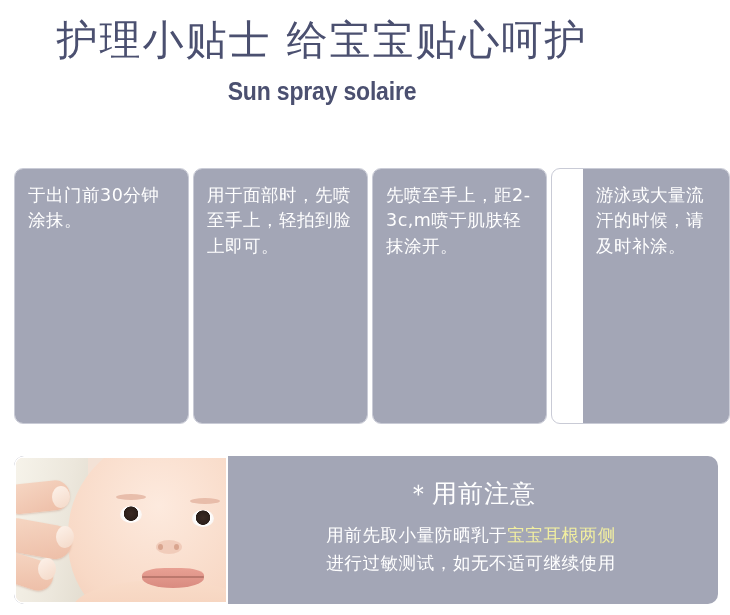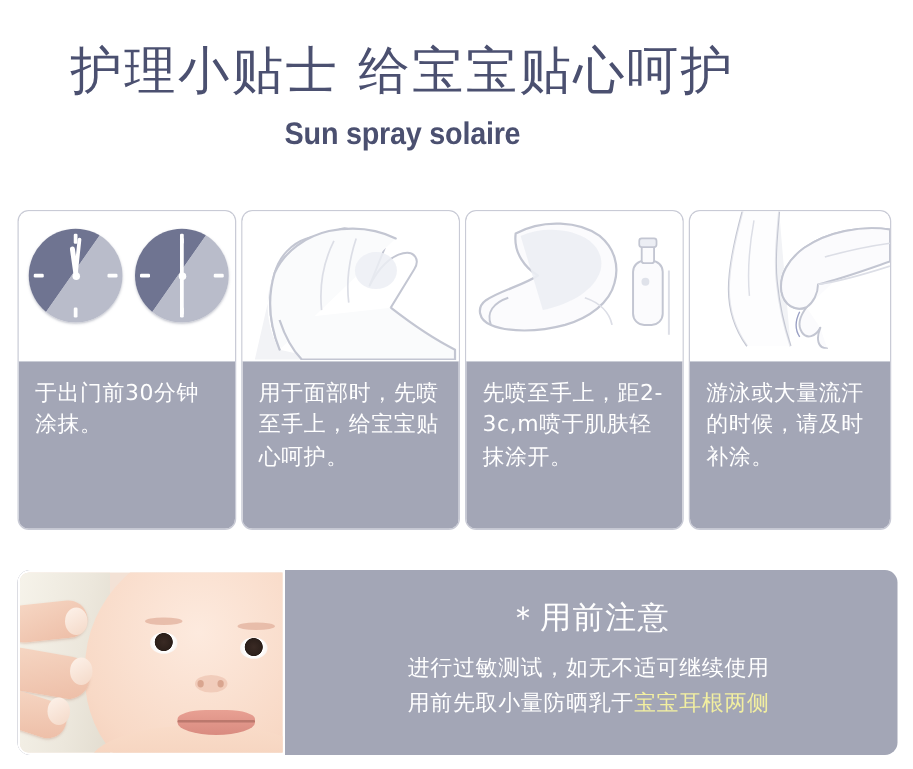--- a/index.html
+++ b/index.html
@@ -5,21 +5,21 @@
   * { margin:0; padding:0; box-sizing:border-box; }
   html,body { width:730px; height:615px; }
   body {
     background:#ffffff;
     font-family:"Liberation Sans","DejaVu Sans",sans-serif;
     overflow:hidden;
     position:relative;
   }
 
   
-  .header { width:644px; padding-top:32px; text-align:center; }
+  .header { width:644px; padding-top:16px; text-align:center; }
   .title {
     font-size:41px;
     line-height:1.2;
     color:#4b5070;
     letter-spacing:2px;
     font-weight:400;
     font-family:"DejaVu Sans","Liberation Sans",sans-serif;
   }
   .subtitle {
     margin-top:12px;
@@ -42,23 +42,23 @@
     gap:4px;
   }
   .step {
     width:175px;
     height:256px;
     border-radius:9px;
     border:1px solid #c9cbd6;
     background:#ffffff;
     overflow:hidden;
     display:flex;
-    flex-direction:column;
-  }
-  .step:last-child { width:162px; }
+    flex-direction:row;
+  }
+  .step:last-child { width:179px;gap:31px; }
   .step-art {
     height:120px;
     background:#ffffff;
     position:relative;
     overflow:hidden;
   }
   .step-caption {
     flex:1;
     background:#a3a6b6;
     color:#ffffff;
@@ -247,21 +247,21 @@
           <path d="M103 60 C110 46 120 36 130 34 C139 32 144 39 139 47 L120 78"></path>
           <path d="M26 50 C18 66 18 92 30 112 L66 120 L10 120 Z" fill="#f2f3f6" stroke="none"></path>
         </g>
         <path d="M30 112 C22 92 20 70 26 50 C34 32 52 20 70 16 C90 12 108 14 124 22" fill="#fafbfc" stroke="#c3c6d2" stroke-width="1.8" stroke-linecap="round"></path>
         <path d="M120 78 C138 92 156 104 172 112 L172 120 L48 120 C40 112 34 100 30 88" fill="#fafbfc" stroke="#c3c6d2" stroke-width="1.8" stroke-linejoin="round"></path>
         <ellipse cx="108" cy="48" rx="17" ry="15" fill="#eceef4" opacity="0.85"></ellipse>
         <path d="M74 24 C66 40 62 60 64 80" fill="none" stroke="#dcdee6" stroke-width="1.4"></path>
         <path d="M92 22 C86 40 84 58 86 74" fill="none" stroke="#dcdee6" stroke-width="1.4"></path>
       </svg>
     </div>
-    <div class="step-caption">用于面部时，先喷至手上，给宝宝贴心呵护。</div>
+    <div class="step-caption">用于面部时，先喷至手上，轻拍到脸上即可。</div>
   </div>
 
   <div class="step">
     <div class="step-art">
       <svg class="art-svg" viewBox="0 0 175 120">
         <path d="M40 18 C62 6 92 8 108 20 C120 30 124 44 120 58 C116 74 100 86 80 92
                  C58 98 34 98 20 92 C10 88 8 78 16 72 C28 64 46 60 58 52 C48 46 38 34 40 18 Z" fill="#fbfbfd" stroke="#c3c6d2" stroke-width="1.8" stroke-linejoin="round"></path>
         <path d="M44 20 C62 12 86 14 100 24 C110 32 112 44 106 54 C98 68 80 76 62 80" fill="#eceef4" stroke="none" opacity="0.9"></path>
         <path d="M20 92 C16 82 22 74 34 70" fill="none" stroke="#c3c6d2" stroke-width="1.5"></path>
         <path d="M96 70 C108 74 116 82 118 92" fill="none" stroke="#dcdee6" stroke-width="1.4"></path>
@@ -322,17 +322,17 @@
       <div class="finger f2"></div>
       <div class="finger f3"></div>
       <div class="nail n1"></div>
       <div class="nail n2"></div>
       <div class="nail n3"></div>
     </div>
   </div>
 
   <div class="note">
     <div class="note-title">＊用前注意</div>
+    <div class="note-line"><span>用前先取小量防晒乳于</span><span class="hl">宝宝耳根两侧</span></div>
     <div class="note-line">进行过敏测试，如无不适可继续使用</div>
-    <div class="note-line"><span>用前先取小量防晒乳于</span><span class="hl">宝宝耳根两侧</span></div>
   </div>
 
 </div>
 
 </body></html>

